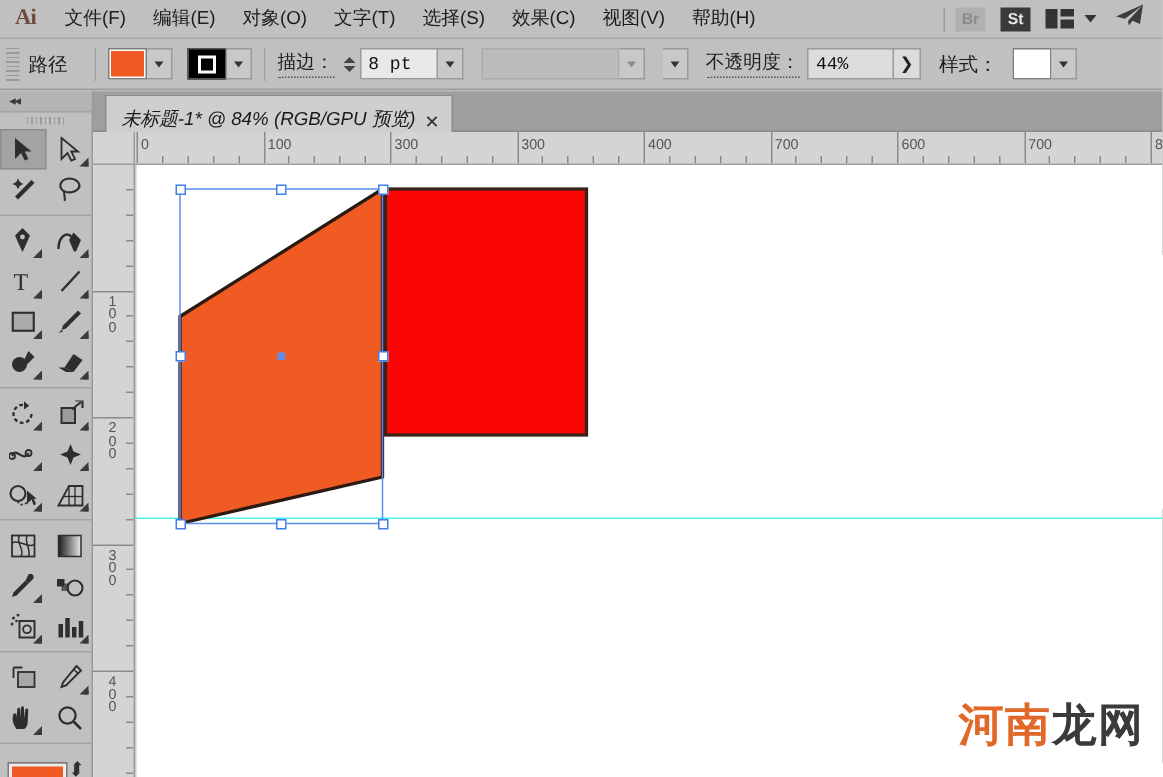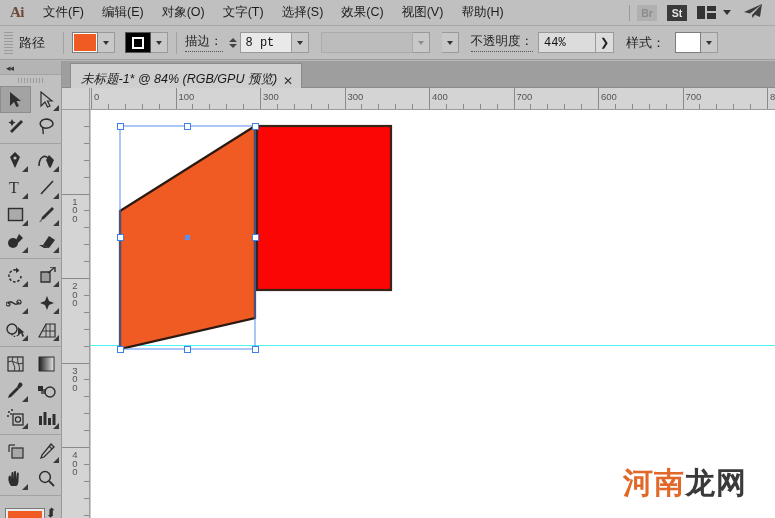--- a/index.html
+++ b/index.html
@@ -236,21 +236,21 @@
   .handle {
     position: absolute; width: 7px; height: 7px;
     background: #fff; border: 1px solid #3f7fe8;
   }
   .center-pt {
     position: absolute; width: 5px; height: 5px; background: #5b8ff0;
   }
 
   
   .watermark {
-    position: absolute; right: 28px; bottom: 14px;
+    position: absolute; right: 12px; bottom: 14px;
     font-size: 30px; font-weight: bold; letter-spacing: 1px;
     font-family: "DejaVu Sans", sans-serif;
   }
   .wm-a { color: #e2682a; }
   .wm-b { color: #3a3a3a; }
 </style>
 </head>
 <body>
 
 <div id="app">

